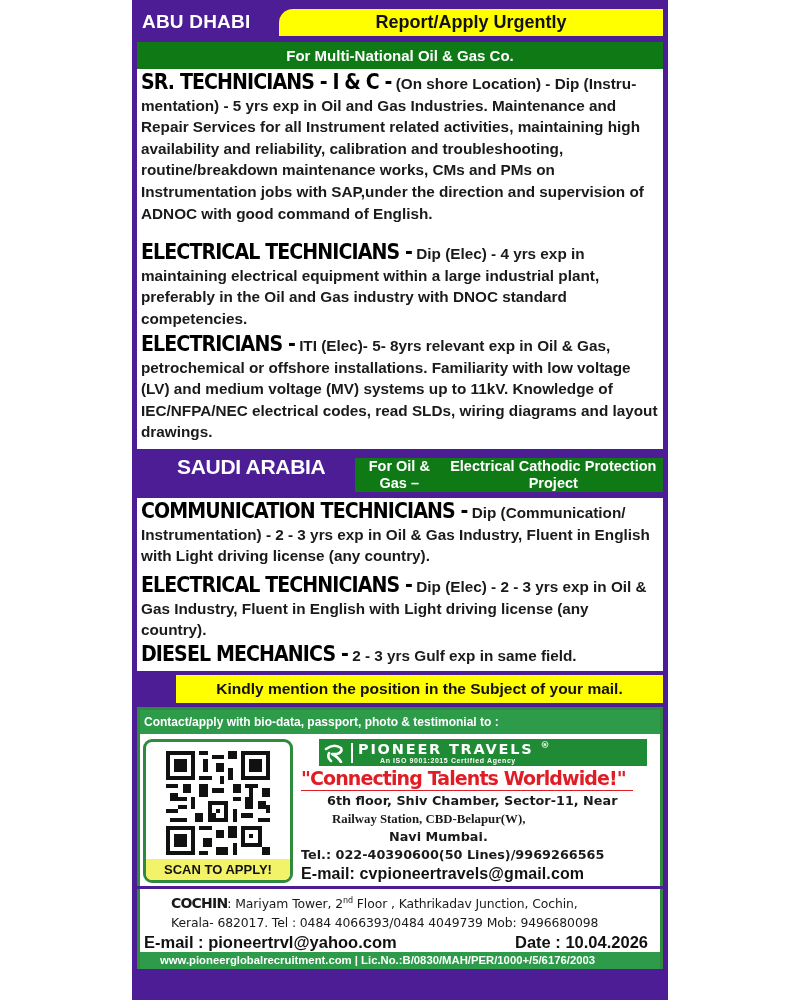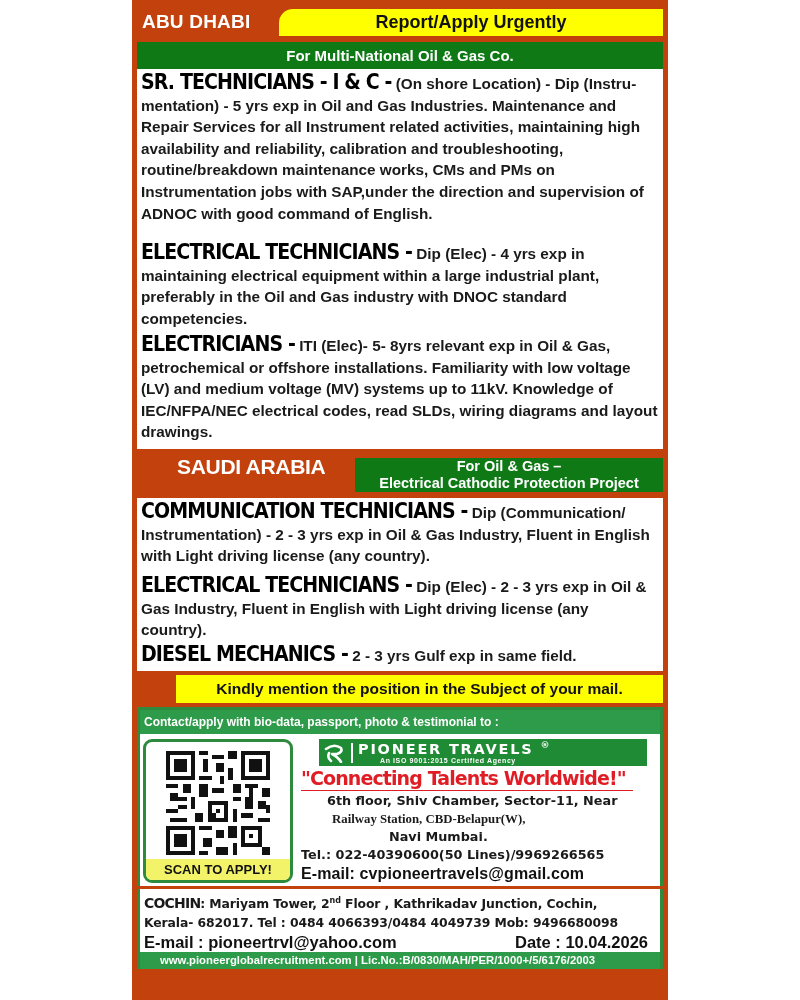--- a/index.html
+++ b/index.html
@@ -1,21 +1,21 @@
 <!DOCTYPE html>
 <html><head>
 <meta charset="utf-8">
 <style>
   * { box-sizing: border-box; margin: 0; padding: 0; }
   html, body { width: 800px; height: 1000px; background: #ffffff; overflow: hidden; }
   body { font-family: "Liberation Sans", sans-serif; color: #111; position: relative; }
 
   .ad {
     position: absolute; left: 132px; top: 0; width: 536px; height: 1000px;
-    background: #c2410c; padding: 6px 5px 6px 5px;
+    background: #4c1d95; padding: 6px 5px 6px 5px;
   }
 
   
   .hdr { display: flex; height: 32px; align-items: stretch; }
   .hdr-loc {
     width: 142px; color: #fff; font-weight: bold; font-size: 19px;
     display: flex; align-items: center; padding-left: 5px; letter-spacing: 0.2px;
   }
   .hdr-urgent {
     flex: 1; background: #ffff00; border-radius: 14px 0 0 0;
@@ -41,21 +41,21 @@
   }
 
   .sa-row { display: flex; height: 43px; margin-top: 6px; align-items: flex-start; margin-left: 40px; }
   .sa-loc {
     width: 178px; color: #fff; font-weight: bold; font-size: 21px;
     display: flex; align-items: center; padding-left: 0px; letter-spacing: -0.3px;
   }
   .sa-green {
     flex: 1; background: #0f7a15; color: #fff; text-align: center;
     font-size: 14.5px; font-weight: bold; line-height: 17px;
-    display: flex; flex-direction: column; justify-content: center;
+    display: flex; flex-direction: row; justify-content: center;
     margin: 3px 0 1px 0;
   }
 
   .kindly {
     background: #ffff00; text-align: center; font-weight: bold; font-size: 15.5px;
     height: 28px; line-height: 28px; margin-top: 4px; color: #111; margin-left: 39px;
   }
 
   .contact {
     margin-top: 4px; background: #fff; border: 3px solid #2e8b3e;
@@ -95,21 +95,21 @@
   .addr .l1 { padding-left: 26px; display: block; margin-top: 1px; }
   .addr .l2 { padding-left: 31px; display: block; font-family: Liberation Serif, serif; }
   .addr .l3 { padding-left: 88px; display: block; }
   .addr .l4 { padding-left: 0px; display: block; font-weight: bold; }
   .email1 { font-size: 16px; font-weight: bold; color: #111; padding-left: 0; line-height: 19px; letter-spacing: 0.1px; }
 
   .cochin {
     background: #fff; margin-top: 3px; padding: 2px 4px 0 4px;
     border-left: 3px solid #2e8b3e; border-right: 3px solid #2e8b3e;
   }
-  .cochin .line { font-family: "DejaVu Sans", sans-serif; font-size: 12.4px; font-weight: bold; color: #1a1a1a; line-height: 19px; white-space: nowrap; letter-spacing: -0.1px; }
+  .cochin .line { font-family: "DejaVu Sans", sans-serif; font-size: 12.4px; font-weight: normal; color: #1a1a1a; line-height: 19px; white-space: nowrap; letter-spacing: -0.1px; margin-left: 27px; }
   .cochin .line b.ct { font-size: 14px; font-family: "DejaVu Sans", sans-serif; letter-spacing: -0.8px; }
   .cochin sup { font-size: 8px; }
   .cochin .row3 { display: flex; justify-content: space-between; font-size: 16.5px; font-weight: bold; line-height: 20px; color: #111; padding-right: 8px; }
   .footer-bar {
     background: #2e9b4a; color: #fff; font-size: 11.3px; font-weight: bold;
     height: 17px; line-height: 17px; padding-left: 20px; white-space: nowrap; overflow: hidden;
     border-left: 3px solid #2e8b3e; border-right: 3px solid #2e8b3e;
   }
 </style>
 </head>

